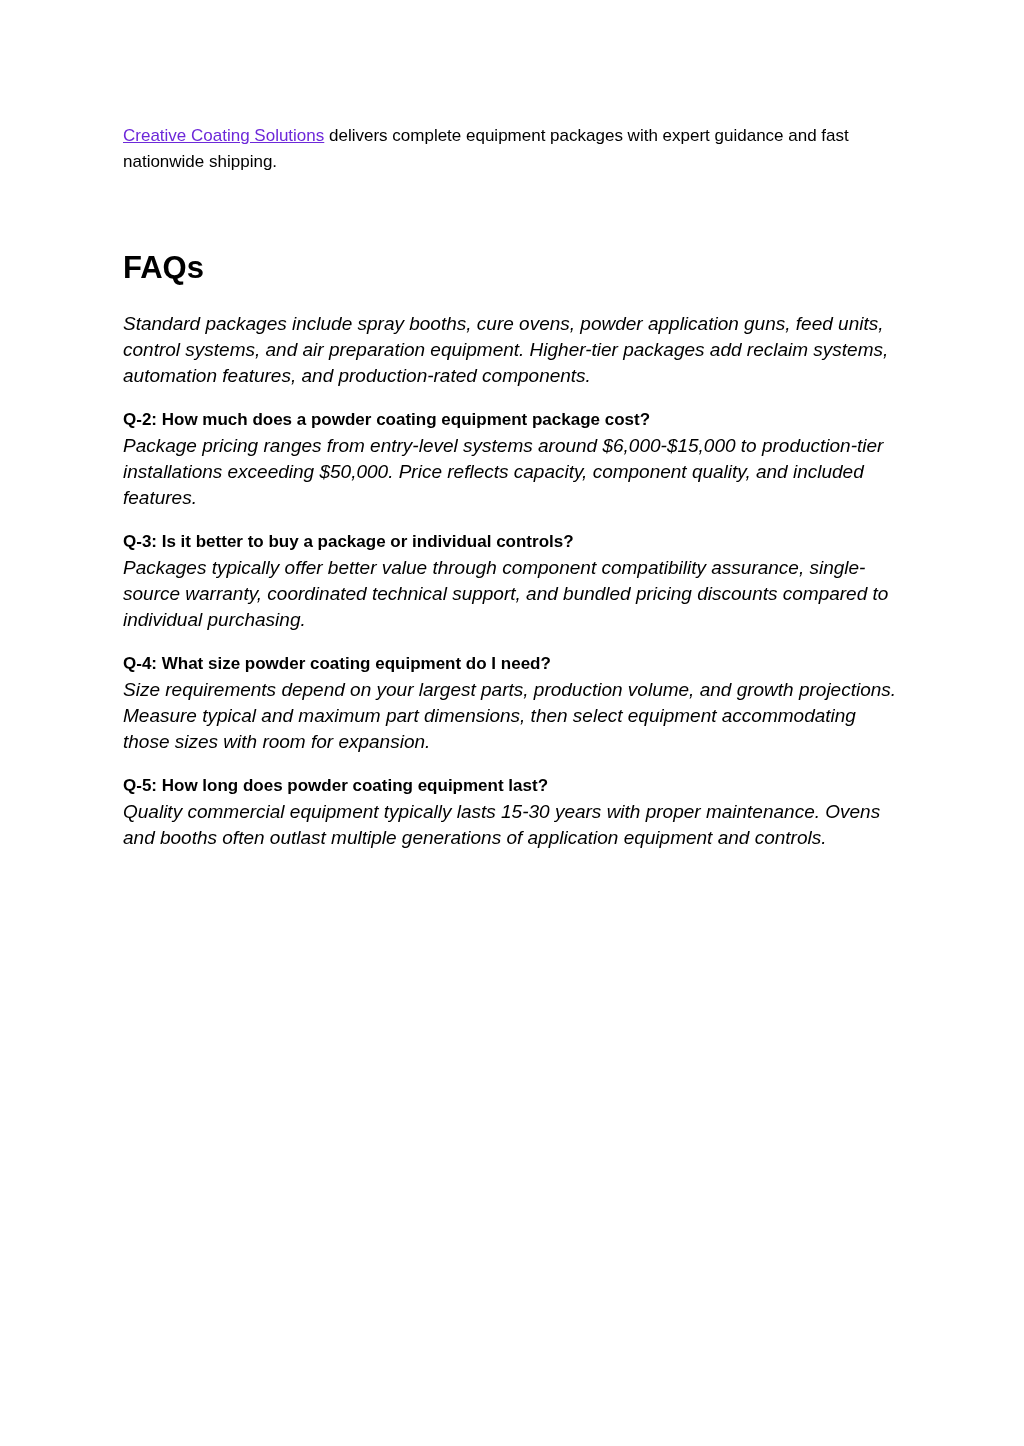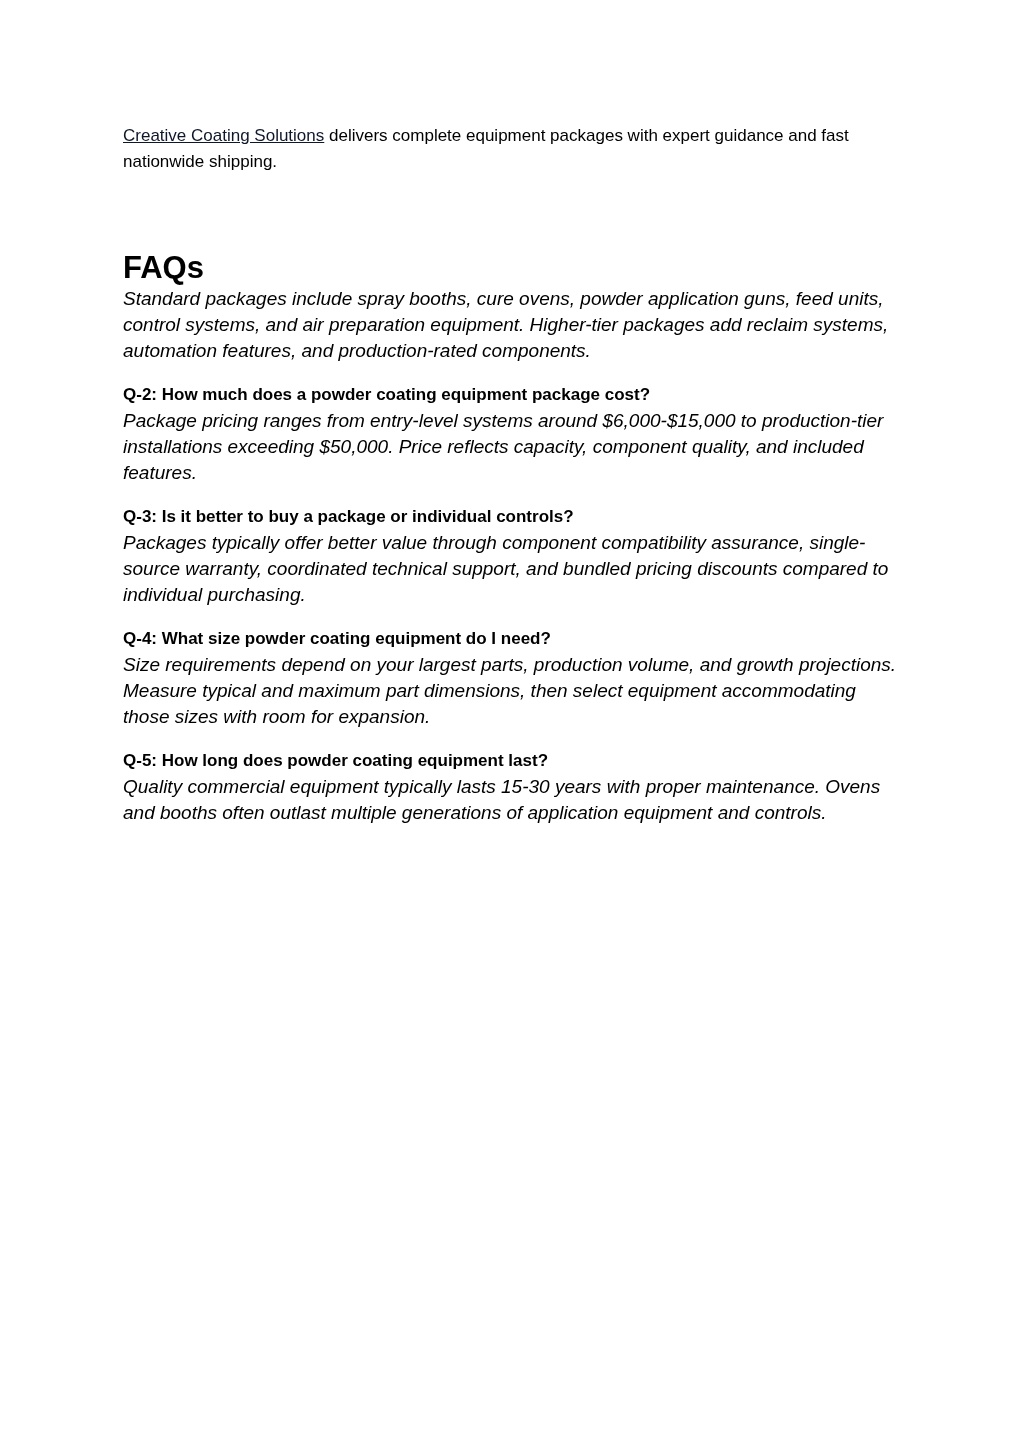--- a/index.html
+++ b/index.html
@@ -20,29 +20,30 @@
     top: 123px;
     left: 123px;
     width: 782px;
   }
   .intro {
     font-size: 17px;
     line-height: 26px;
     margin-bottom: 0;
   }
   .doc-link {
-    color: #0f172a;
+    color: #6d28d9;
     text-decoration: underline;
     cursor: pointer;
   }
   h1.faqs-heading {
     font-size: 31px;
     line-height: 36px;
     font-weight: 700;
     margin-top: 75px;
+    margin-bottom: 25px;
     color: #000000;
   }
   .faq-item {
     margin-bottom: 18px;
   }
   .faq-question {
     font-size: 17px;
     line-height: 26px;
     font-weight: 700;
   }

